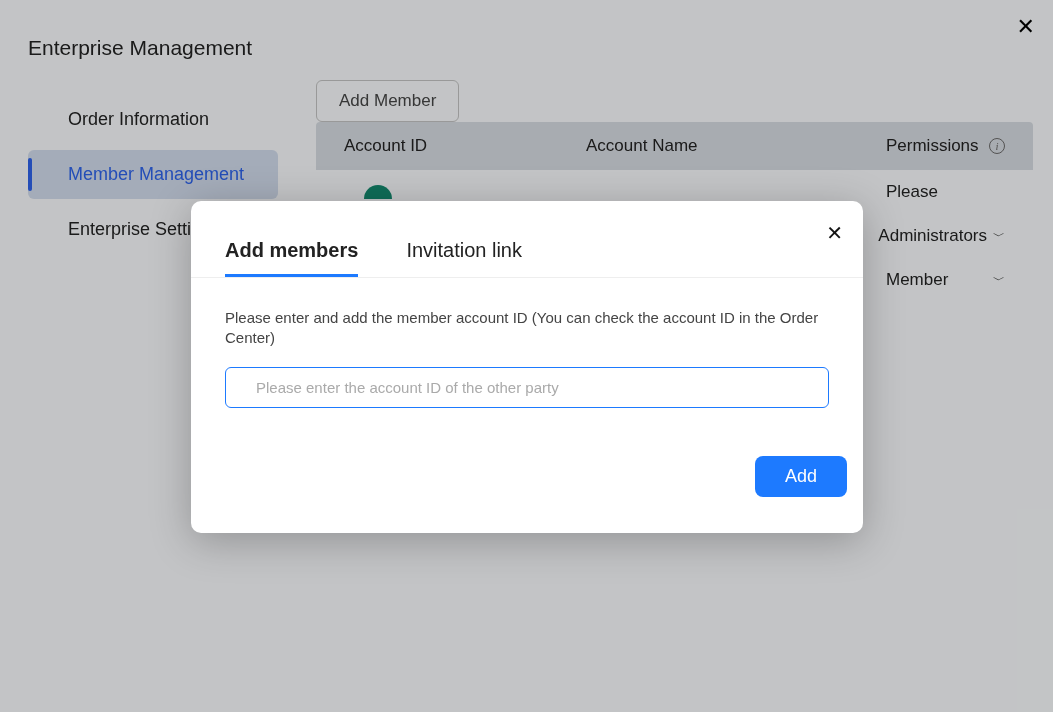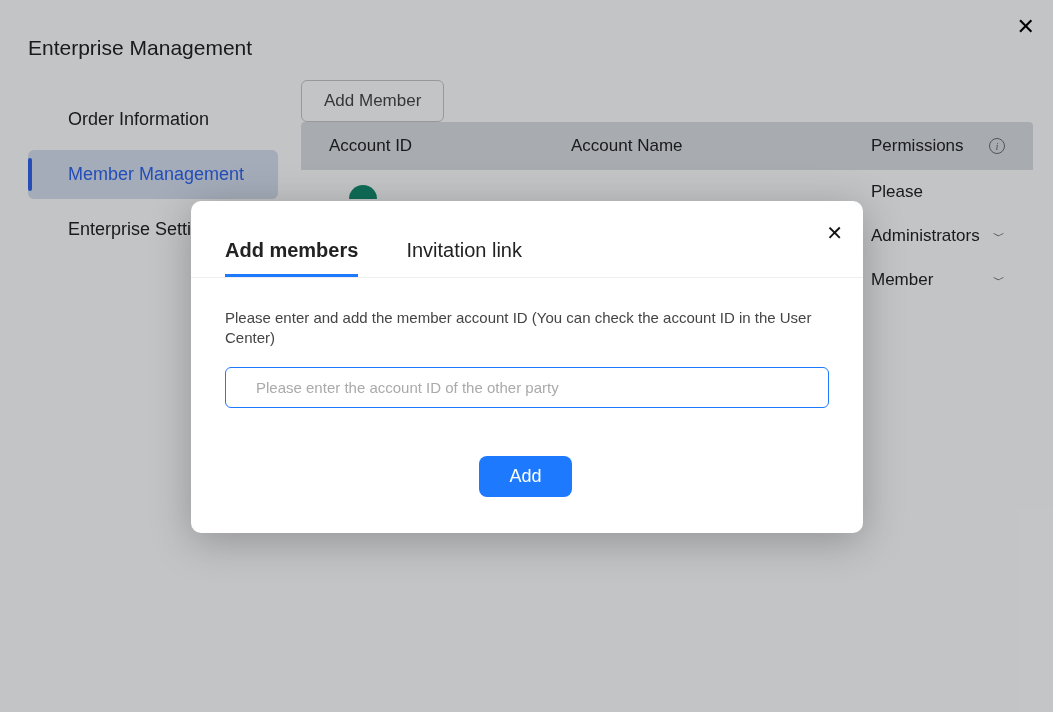--- a/index.html
+++ b/index.html
@@ -69,21 +69,21 @@
     left: 0;
     top: 8px;
     bottom: 8px;
     width: 4px;
     background: #2c5fe0;
     border-radius: 2px;
   }
 
   .main {
     position: absolute;
-    left: 301px;
+    left: 316px;
     top: 80px;
     right: 20px;
   }
 
   .add-member-btn {
     display: inline-block;
     padding: 10px 22px;
     border: 1px solid #bbb;
     border-radius: 6px;
     font-size: 17px;
@@ -192,23 +192,23 @@
     display: block;
     width: calc(100% - 68px);
     padding: 11px 30px;
     font-size: 15px;
     border: 1.5px solid #1d7aff;
     border-radius: 6px;
     outline: none;
   }
   .modal-input::placeholder { color: #aaa; }
   .modal-actions {
-    padding: 48px 37px 0 34px;
+    padding: 48px 16px 0 34px;
     display: flex;
-    justify-content: center;
+    justify-content: flex-end;
   }
   .modal-add-btn {
     background: #1d7aff;
     color: #fff;
     border: none;
     border-radius: 8px;
     font-size: 18px;
     padding: 10px 30px;
     cursor: pointer;
   }
@@ -279,21 +279,21 @@
 
   <div class="modal">
     <span class="modal-close">✕</span>
 
     <div class="modal-tabs">
       <div class="modal-tab active">Add members</div>
       <div class="modal-tab">Invitation link</div>
     </div>
     <hr class="modal-divider">
 
-    <p class="modal-desc">Please enter and add the member account ID (You can check the account ID in the User Center)</p>
+    <p class="modal-desc">Please enter and add the member account ID (You can check the account ID in the Order Center)</p>
 
     <input class="modal-input" type="text" placeholder="Please enter the account ID of the other party" style="">
 
     <div class="modal-actions">
       <button class="modal-add-btn">Add</button>
     </div>
   </div>
 
 </div>
 

